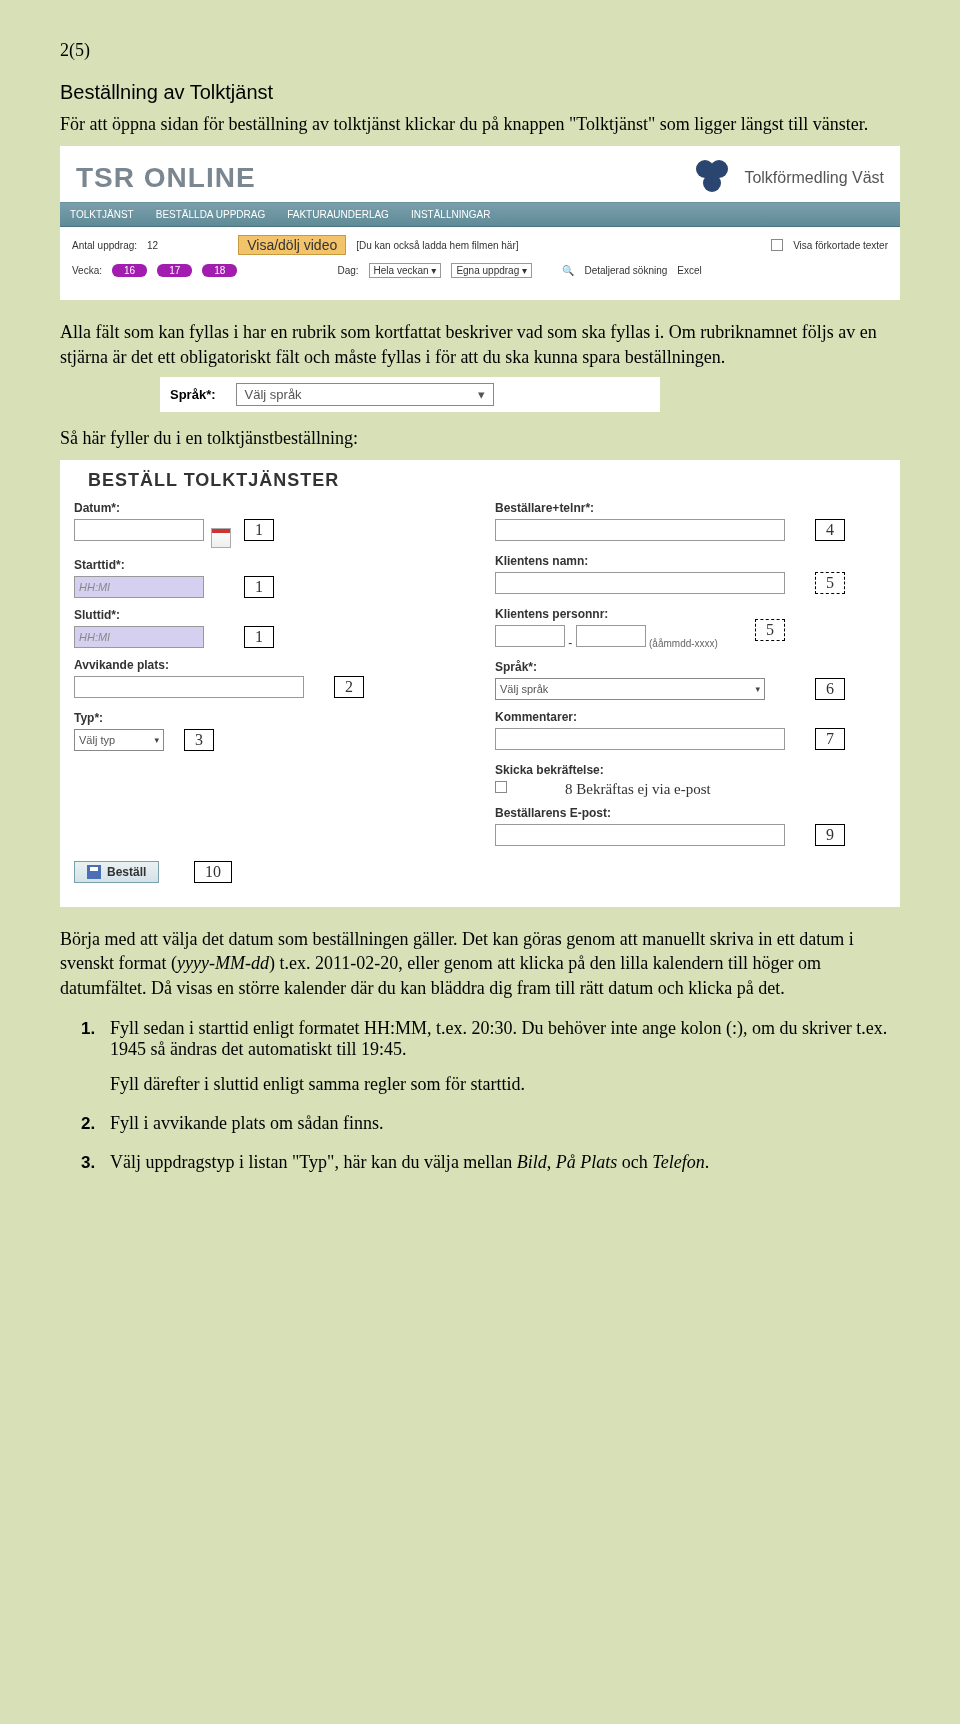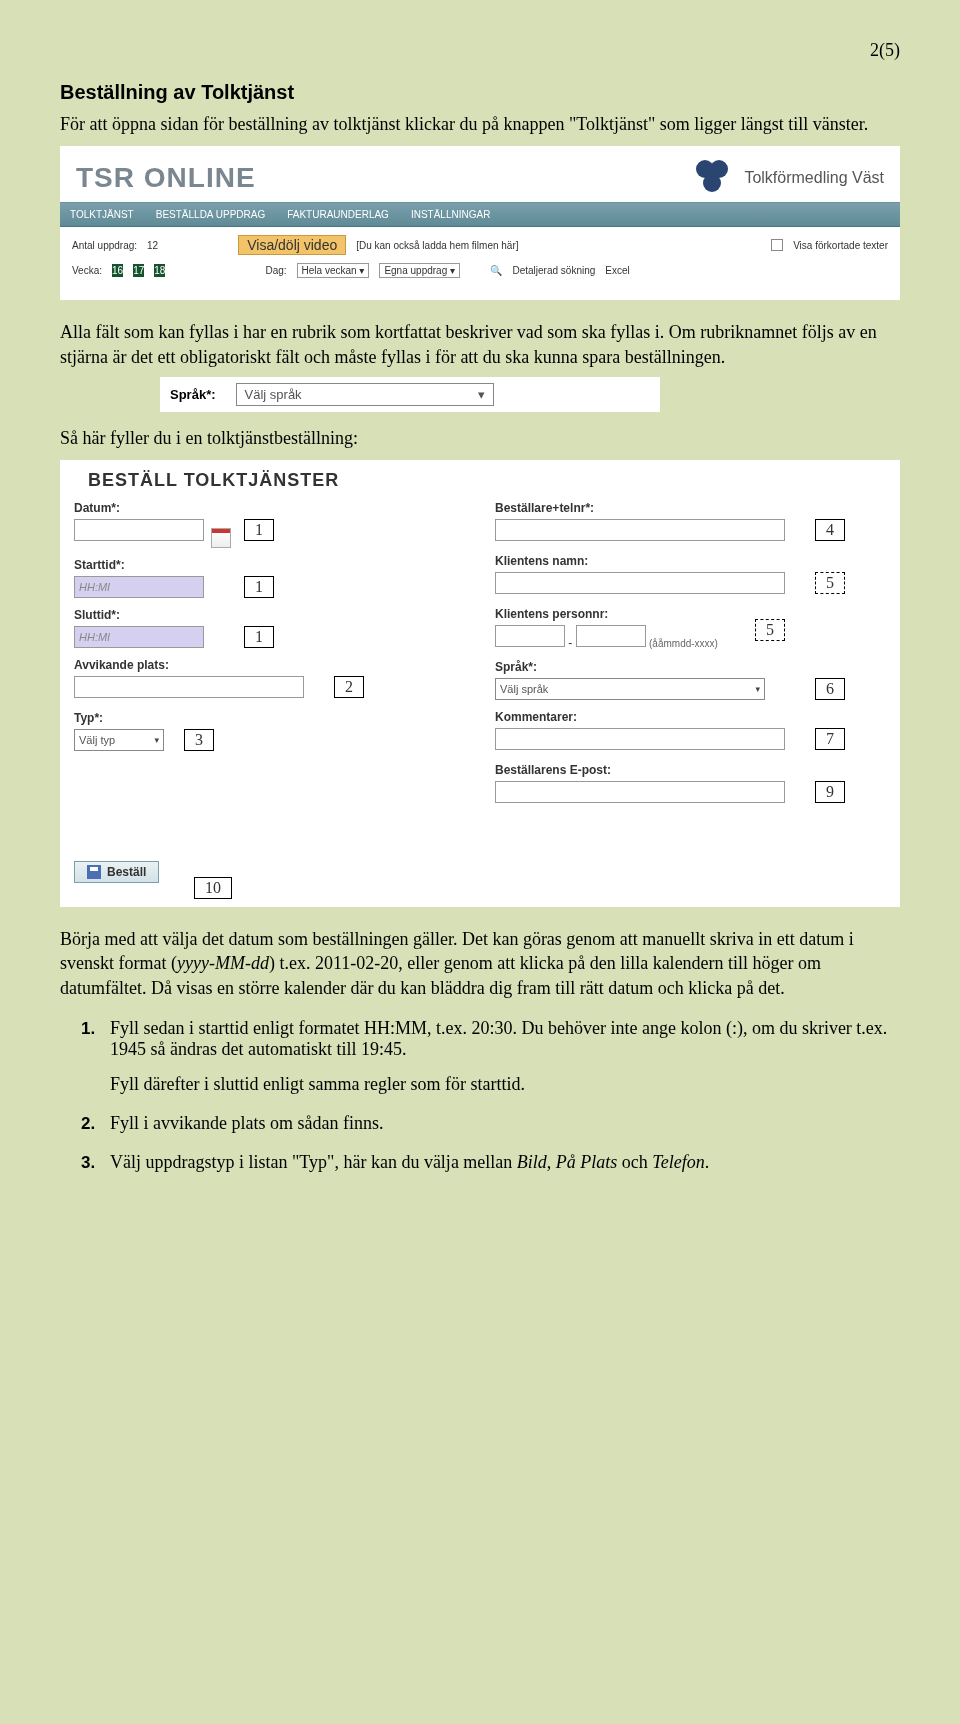--- a/index.html
+++ b/index.html
@@ -6,27 +6,26 @@
     margin: 0;
     padding: 0;
     font-family: Georgia, 'Times New Roman', serif;
     background: #d8e0b8;
     width: 960px;
   }
   .page {
     padding: 40px 60px 60px 60px;
   }
   .page-num {
-    text-align: right;
     font-size: 18px;
     margin-bottom: 20px;
   }
   .heading {
     font-family: Arial, sans-serif;
-    font-weight: bold;
+    font-weight: normal;
     font-size: 20px;
     margin-bottom: 4px;
   }
   .para {
     font-size: 18px;
     line-height: 1.35;
     margin: 8px 0 8px 0;
   }
   .screenshot-block {
     background: #fff;
@@ -68,21 +67,21 @@
     border-top: 1px solid #6a93a0;
     border-bottom: 1px solid #4a747f;
   }
   .filters {
     padding: 8px 12px 14px 12px;
     font-size: 10px;
     color: #333;
   }
   .row { display: flex; align-items: center; gap: 10px; margin-bottom: 8px; flex-wrap: wrap; }
   .tiny-btn { background: #f3c36a; border: 1px solid #c79a3f; padding: 1px 8px; font-size: 14px; }
-  .daybox { background: #14532d; color: #fff; padding: 1px 0; font-size: 10px; }
+  .daybox { background: #a21caf; color: #fff; padding: 1px 12px; font-size: 10px; border-radius: 6px; }
   .select-sm { border: 1px solid #999; padding: 1px 4px; font-size: 10px; background: #fff; }
   .chk { width: 10px; height: 10px; border: 1px solid #888; display: inline-block; }
   
   .sprak-block {
     background: #fff;
     width: 480px;
     margin: 4px 0 14px 100px;
     padding: 6px 10px;
     display: flex;
     align-items: center;
@@ -281,21 +280,21 @@
               <span class="arrow">▾</span>
             </span>
           <span class="num-box" style="left:110px; top:18px;">3</span>
         </div>
         <div style="height:100px"></div>
         <div class="fld">
           <span class="bestall-btn">
             <span class="disk-icon"></span>
             <span>Beställ</span>
           </span>
-          <span class="num-box" style="left:120px; top:16px;text-align:right;">10</span>
+          <span class="num-box" style="left:120px; top:0px;text-align:right;">10</span>
         </div>
       </div>
 
       <div>
         <div class="fld">
           <div class="fld-label">Beställare+telnr*:</div>
           <span class="text-input wide"></span>
           <span class="num-box" style="left:320px; top:18px;">4</span>
         </div>
         <div class="fld">
@@ -316,20 +315,25 @@
           <span class="select-input" style="width:260px;">
               <span>Välj språk</span>
               <span class="arrow">▾</span>
             </span>
           <span class="num-box" style="left:320px; top:18px;">6</span>
         </div>
         <div class="fld">
           <div class="fld-label">Kommentarer:</div>
           <span class="text-input wide"></span>
           <span class="num-box" style="left:320px; top:18px;">7</span>
+        </div>
+        <div class="fld">
+          <div class="fld-label">Skicka bekräftelse:</div>
+          <span class="chk"></span>
+          <span class="ann-text" style="left:70px; top:18px;">8 Bekräftas ej via e-post</span>
         </div>
         <div class="fld">
           <div class="fld-label">Beställarens E-post:</div>
           <span class="text-input wide"></span>
           <span class="num-box" style="left:320px; top:18px;">9</span>
         </div>
       </div>
     </div>
   </div>
 

